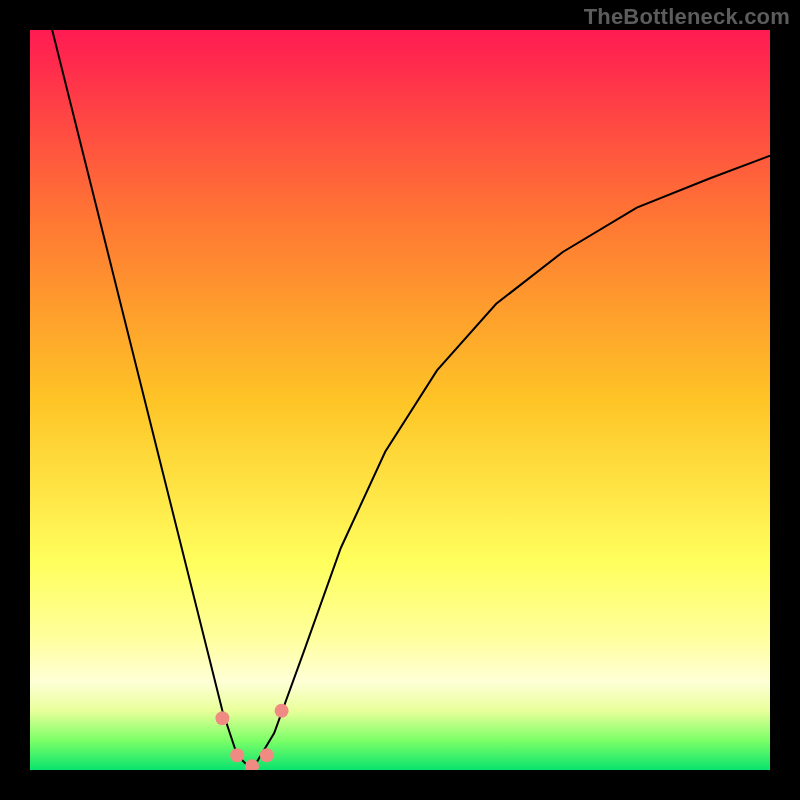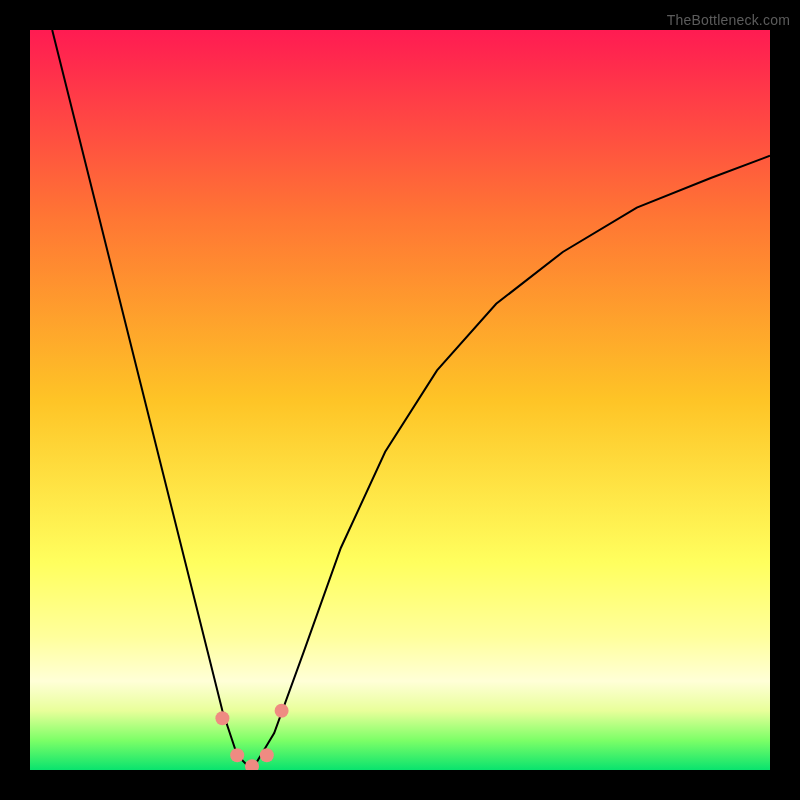--- a/index.html
+++ b/index.html
@@ -5,25 +5,25 @@
   * { margin: 0; padding: 0; box-sizing: border-box; }
   html, body { width: 800px; height: 800px; overflow: hidden; background: #000; }
   .stage {
     position: relative;
     width: 800px;
     height: 800px;
     background: #000;
   }
   .watermark {
     position: absolute;
-    top: 12px;
+    top: 4px;
     right: 10px;
     font-family: Arial, Helvetica, sans-serif;
-    font-size: 14px;
-    font-weight: 400;
+    font-size: 22px;
+    font-weight: 700;
     color: #5c5c5c;
     letter-spacing: 0.2px;
     z-index: 10;
   }
   .plot {
     position: absolute;
     left: 30px;
     top: 30px;
     width: 740px;
     height: 740px;

